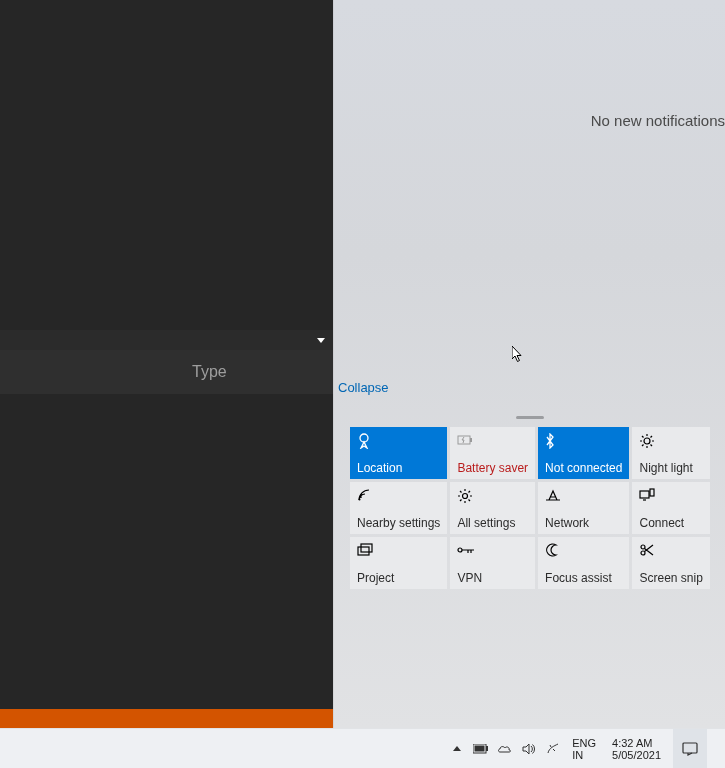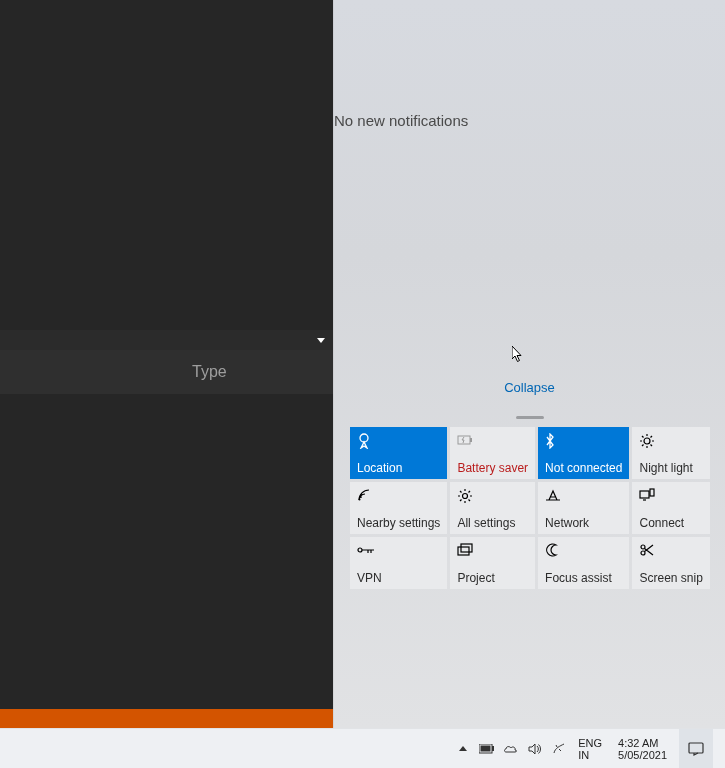--- a/index.html
+++ b/index.html
@@ -13,40 +13,40 @@
   .left-app .tri { width:0; height:0; border-left:4px solid transparent; border-right:4px solid transparent; border-top:5px solid #fff; margin-left:10px;}
   .left-app .header-row { height: 44px; background: #2f2f2f; color:#9e9e9e; font-size:16px; display:flex; align-items:center; }
   .left-app .header-row .col1 { width: 192px; }
   .left-app .header-row .col2 { }
   .left-app .panel-body { flex:1; background:#262626; height: 310px;}
   .left-app .orange { position:absolute; left:0; bottom:0; width:333px; height:20px; background:#d35400; }
 
   
   .action-center { position:absolute; left:333px; top:0; width:392px; height:728px; background:linear-gradient(#d7dae0 0%, #d5d7db 35%, #e1e2e4 100%); border-left:1px solid rgba(0,0,0,.05); }
   .ac-notif-area { position:relative; height:380px; }
-  .no-notif { position:absolute; left:0; right:0; top:112px; text-align:left; color:#4a4a4a; font-size:15px; }
+  .no-notif { position:absolute; left:0; right:0; top:112px; text-align:right; color:#4a4a4a; font-size:15px; }
   .cursor { position:absolute; left:178px; top:346px; width:14px; height:18px; }
   .cursor svg { display:block; }
 
-  .ac-collapse { height:30px; padding:0 16px; display:flex; align-items:flex-start;justify-content:center; }
+  .ac-collapse { height:30px; padding:0 4px; display:flex; align-items:flex-start; }
   .ac-collapse a { color:#0066b4; font-size:13px; text-decoration:none; }
 
   .ac-tiles-wrap { padding: 6px 16px 16px 16px; }
   .ac-grip { display:flex; justify-content:center; margin-bottom:8px;}
   .ac-grip div { width:28px; height:3px; background:#9b9da0; border-radius:2px;}
   .ac-tiles { display:grid; grid-template-columns: repeat(4, 1fr); gap:3px; }
   .tile { height:52px; background:#e9eaec; color:#2b2b2b; padding:6px 7px 4px 7px; display:flex; flex-direction:column; justify-content:space-between; font-size:12px; cursor:default; }
   .tile.active { background:#0078d7; color:#fff; }
   .tile.disabled { color:#b91c1c; }
   .tile .icon { height:16px; font-size:14px; line-height:16px; }
   .tile .label { font-size:12px; white-space:nowrap; overflow:hidden; }
 
   
   .taskbar { position:absolute; left:0; bottom:0; width:725px; height:40px; background:#eef0f3; color:#222; display:flex; justify-content:flex-end; align-items:center; font-size:11px; border-top:1px solid rgba(0,0,0,.05);}
-  .tray { display:flex; align-items:center; gap:6px; padding-right:12px;}
+  .tray { display:flex; align-items:center; gap:6px; padding-right:18px;}
   .tray-icon { width:18px; height:18px; display:flex; align-items:center; justify-content:center; font-size:13px; color:#333;}
   .lang { text-align:left; font-size:11px; line-height:12px; margin:0 4px;}
   .clock { text-align:left; font-size:11px; line-height:12px; margin:0 6px;}
   .action-center-btn { width:34px; height:40px; display:flex; align-items:center; justify-content:center; background:#dfe3e8;}
   .chev-up { width:0; height:0; border-left:4px solid transparent; border-right:4px solid transparent; border-bottom:5px solid #333; }
 </style>
 </head>
 <body>
 
 <div class="left-app">
@@ -147,32 +147,32 @@
         </div>
         <div class="tile">
           <div class="icon"><svg width="16" height="14" viewBox="0 0 16 14">
               <rect x="1" y="3" width="9" height="7" fill="none" stroke="#000" stroke-width="1.2"></rect>
               <rect x="11" y="1" width="4" height="7" fill="none" stroke="#000" stroke-width="1.2"></rect>
               <line x1="4" y1="12" x2="7" y2="12" stroke="#000" stroke-width="1.2"></line>
             </svg></div>
           <div class="label">Connect</div>
         </div>
         <div class="tile">
+          <div class="icon"><svg width="16" height="14" viewBox="0 0 16 14">
+              <rect x="4" y="1" width="11" height="8" fill="none" stroke="#000" stroke-width="1.2"></rect>
+              <rect x="1" y="4" width="11" height="8" fill="none" stroke="#000" stroke-width="1.2"></rect>
+            </svg></div>
+          <div class="label">Project</div>
+        </div>
+        <div class="tile">
           <div class="icon"><svg width="18" height="12" viewBox="0 0 18 12">
               <circle cx="3" cy="6" r="2" fill="none" stroke="#000" stroke-width="1.2"></circle>
               <path d="M5 6 L17 6 M14 6 L14 9 M11 6 L11 9" fill="none" stroke="#000" stroke-width="1.2"></path>
             </svg></div>
           <div class="label">VPN</div>
-        </div>
-        <div class="tile">
-          <div class="icon"><svg width="16" height="14" viewBox="0 0 16 14">
-              <rect x="4" y="1" width="11" height="8" fill="none" stroke="#000" stroke-width="1.2"></rect>
-              <rect x="1" y="4" width="11" height="8" fill="none" stroke="#000" stroke-width="1.2"></rect>
-            </svg></div>
-          <div class="label">Project</div>
         </div>
         <div class="tile">
           <div class="icon"><svg width="14" height="14" viewBox="0 0 14 14">
               <path d="M11 2 A6 6 0 1 0 11 12 A4.5 4.5 0 0 1 11 2 Z" fill="none" stroke="#000" stroke-width="1.2"></path>
             </svg></div>
           <div class="label">Focus assist</div>
         </div>
         <div class="tile">
           <div class="icon"><svg width="16" height="14" viewBox="0 0 16 14">
               <circle cx="4" cy="4" r="2" fill="none" stroke="#000" stroke-width="1.2"></circle>

